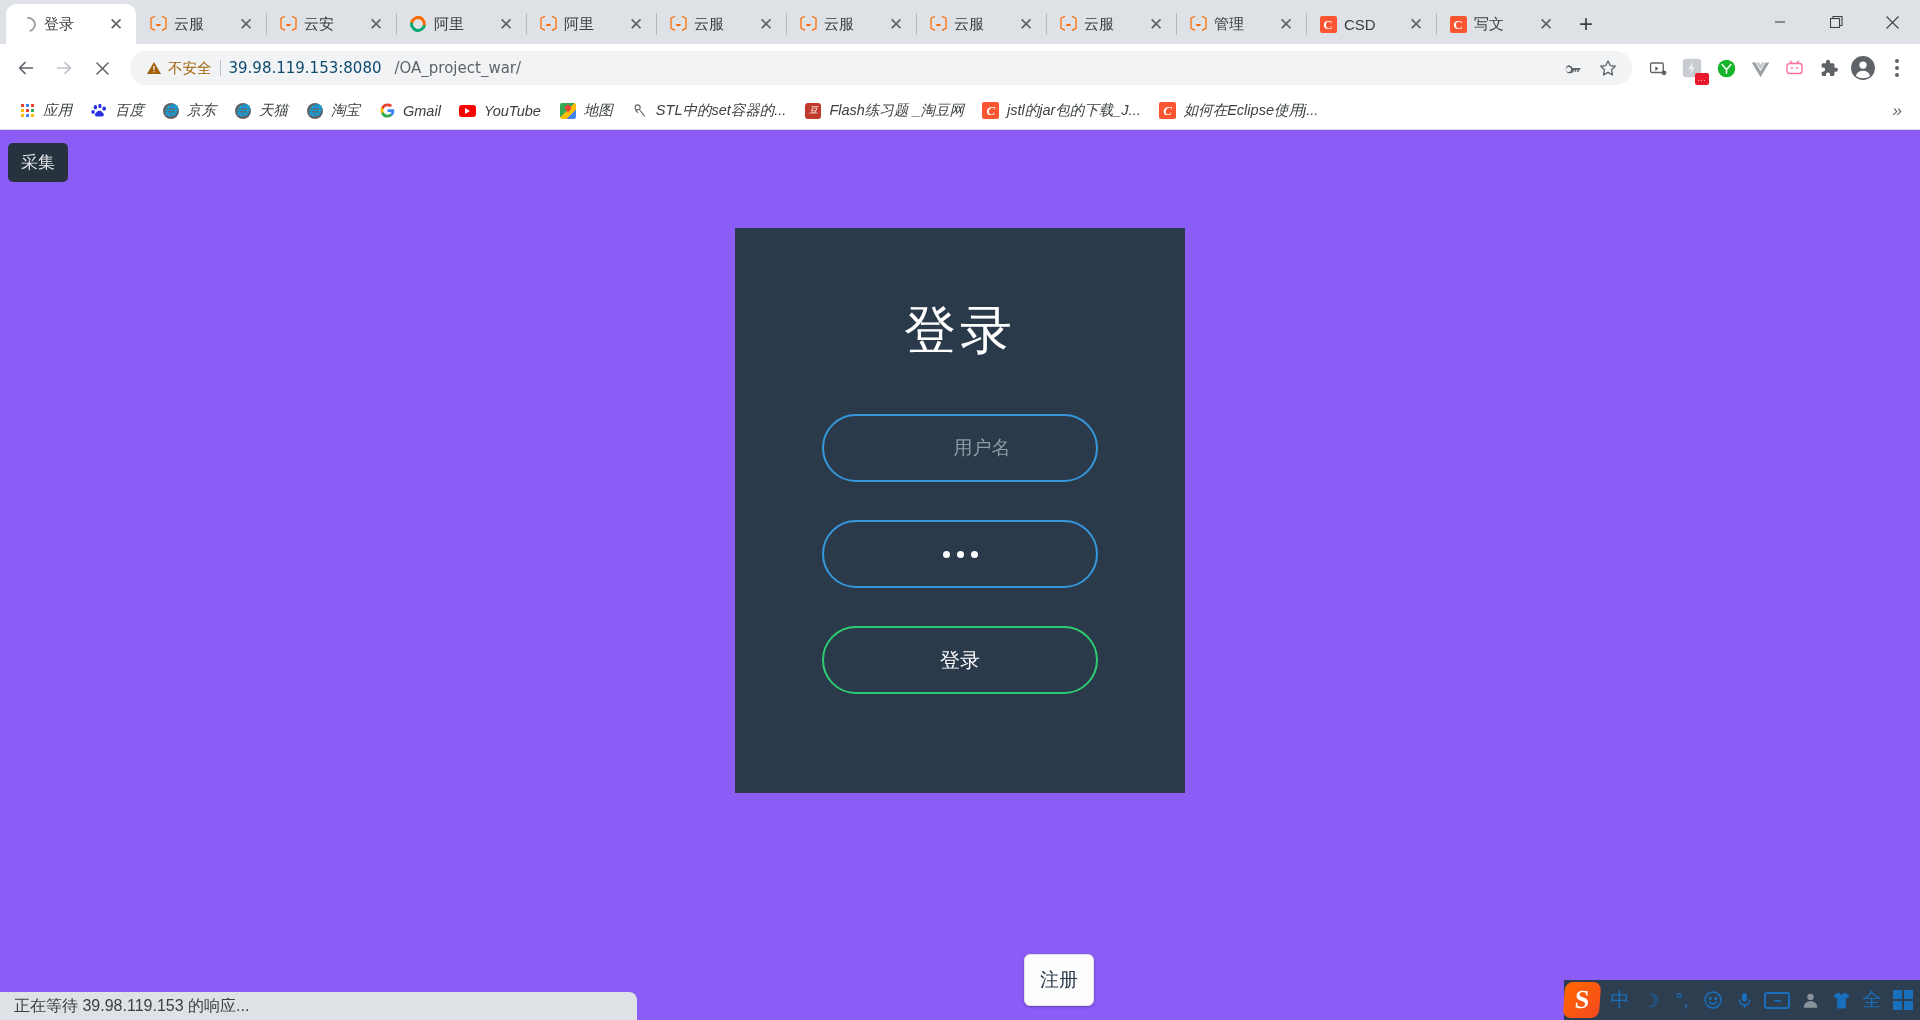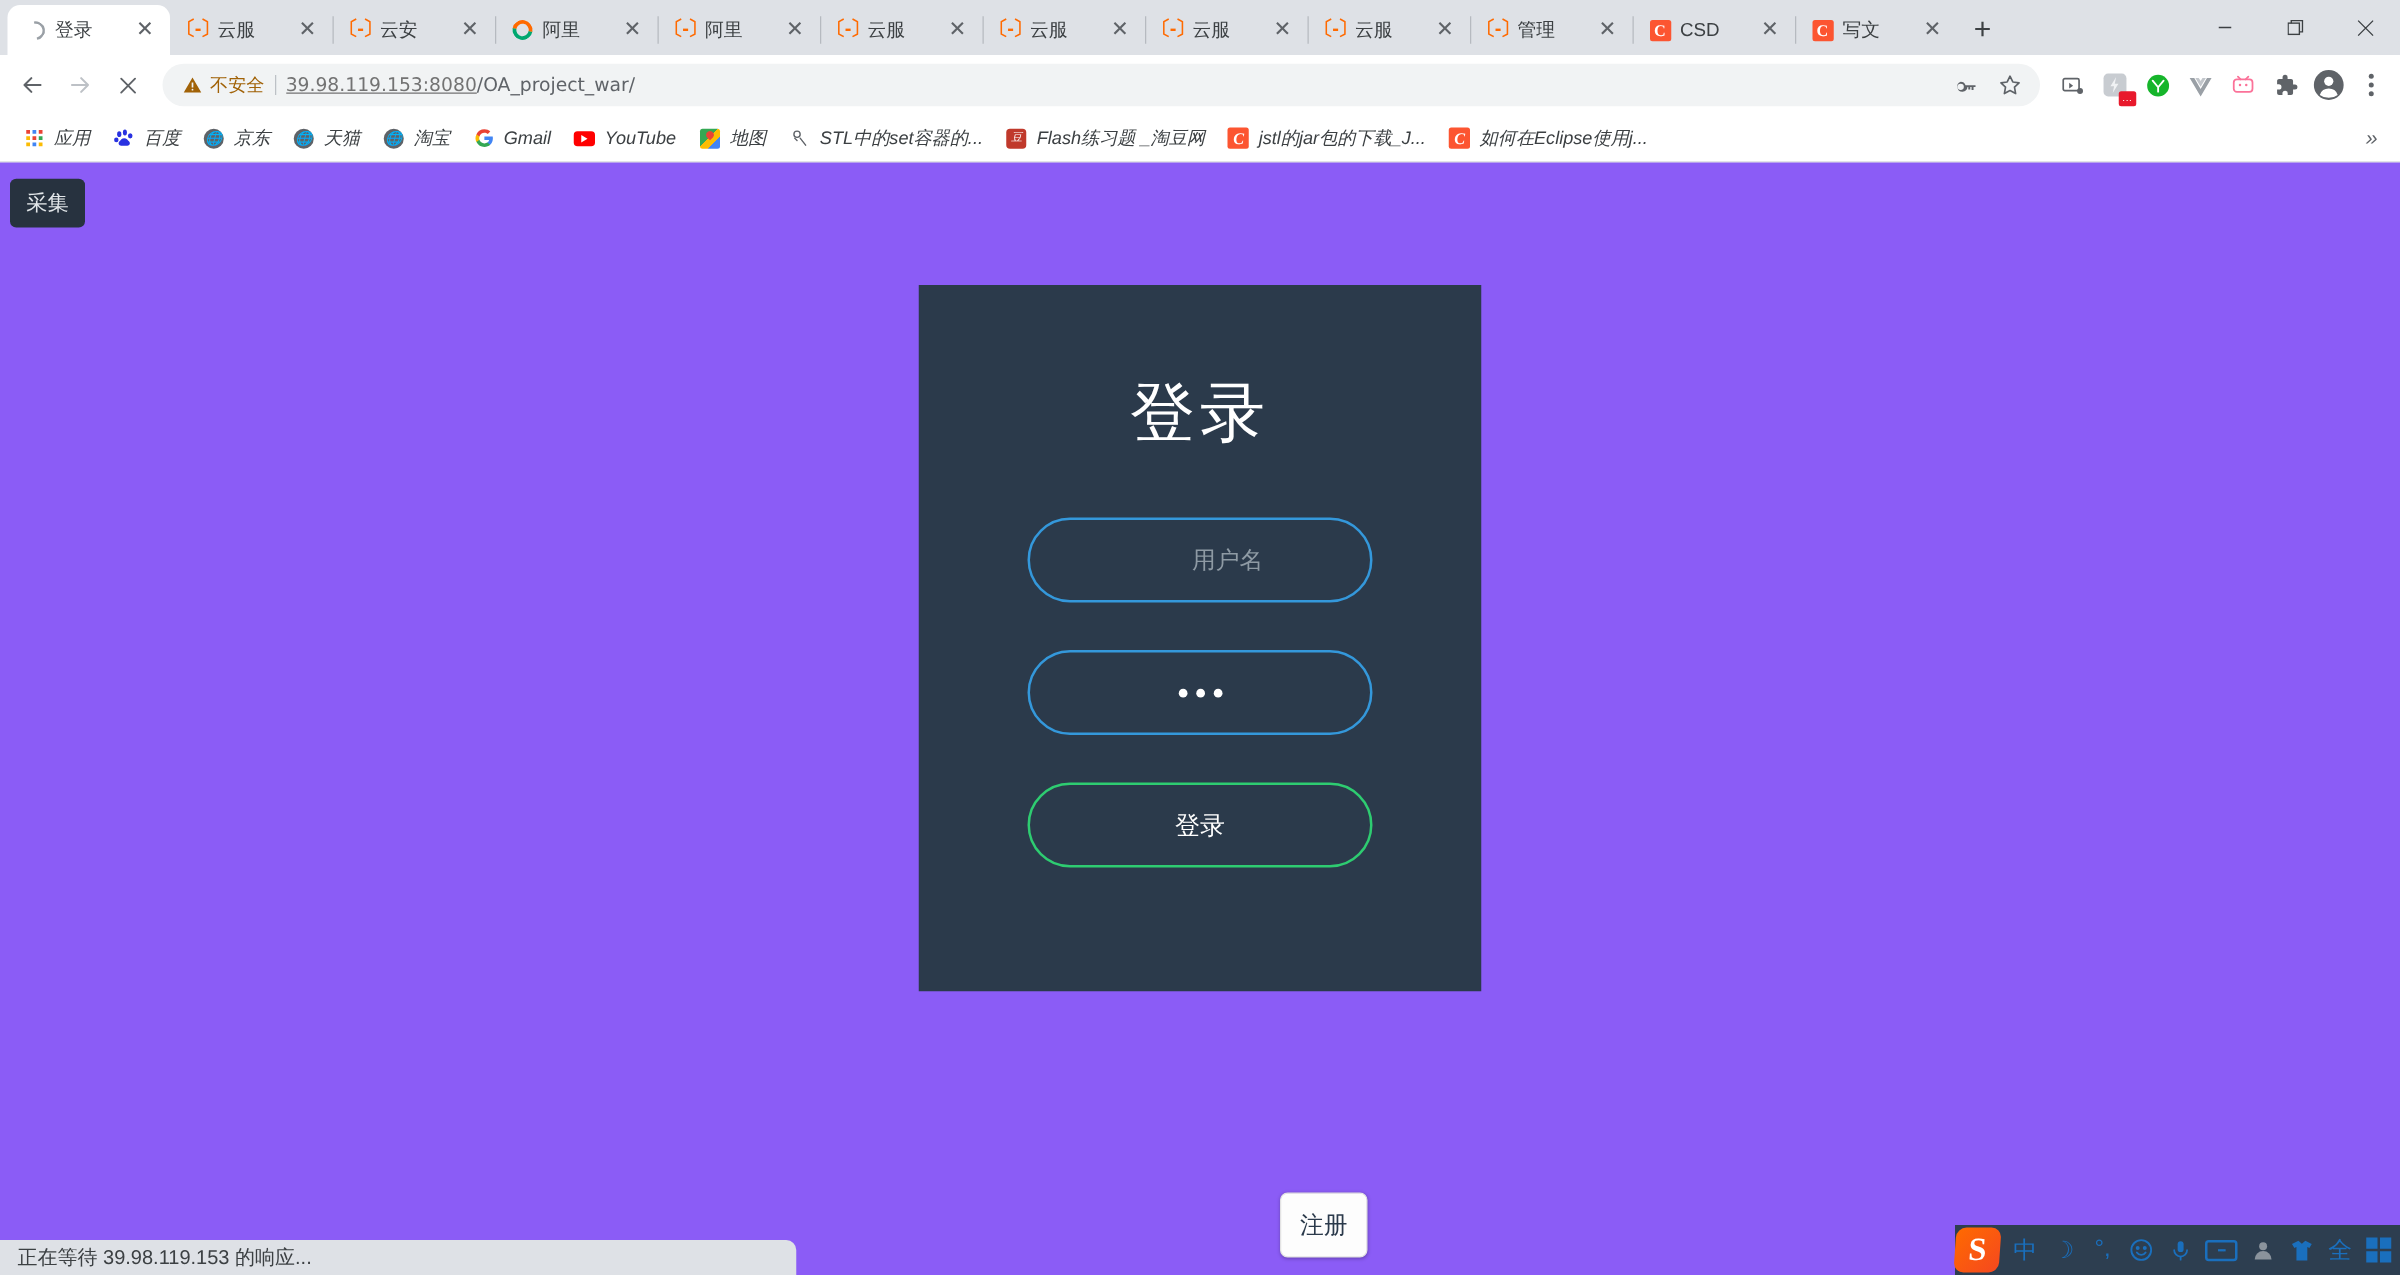--- a/index.html
+++ b/index.html
@@ -157,22 +157,22 @@
     flex: 0 0 1px;
   }
   .omni-url {
     flex: 1 1 auto;
     font-size: 15px;
     color: #202124;
     white-space: nowrap;
     overflow: hidden;
     font-family: "DejaVu Sans", sans-serif;
   }
-  .omni-url .host { color: #737373; text-decoration: underline; }
-  .omni-url .path { color: #5f6368; }
+  .omni-url .host { color: #0c4a6e; }
+  .omni-url .path { color: #5f6368; margin-left: 13px; }
   .omni-icon {
     width: 28px; height: 28px;
     display: flex; align-items: center; justify-content: center;
     color: #5f6368;
     flex: 0 0 28px;
   }
   .ext-icon {
     width: 32px; height: 32px;
     display: flex; align-items: center; justify-content: center;
     flex: 0 0 32px;

